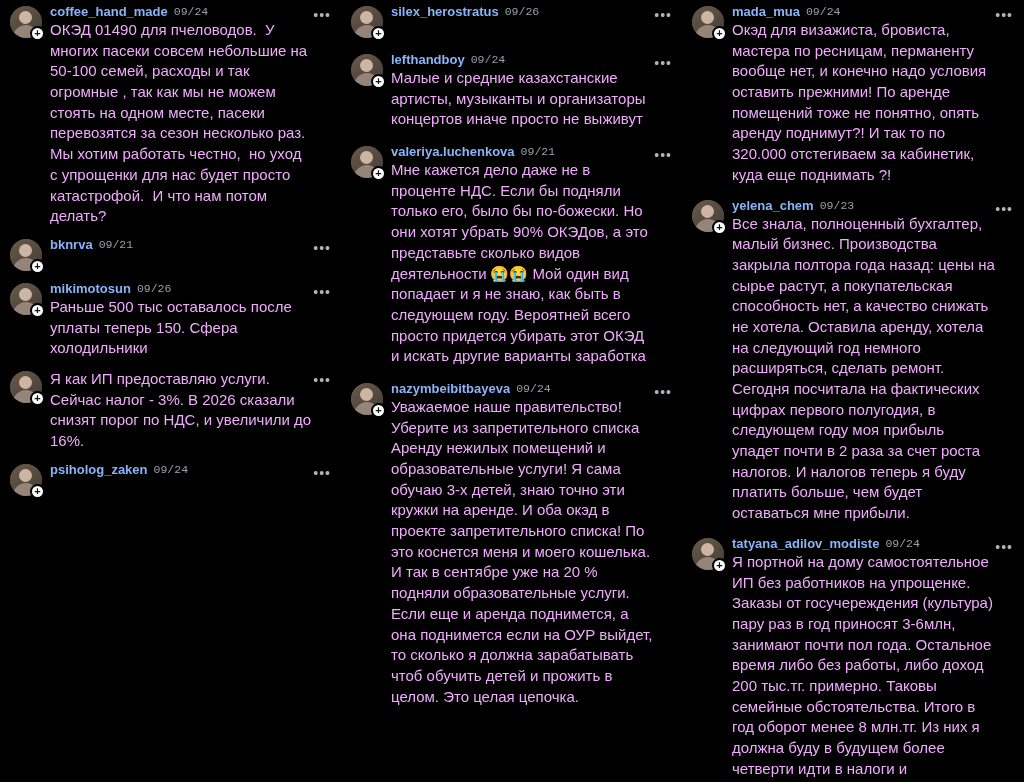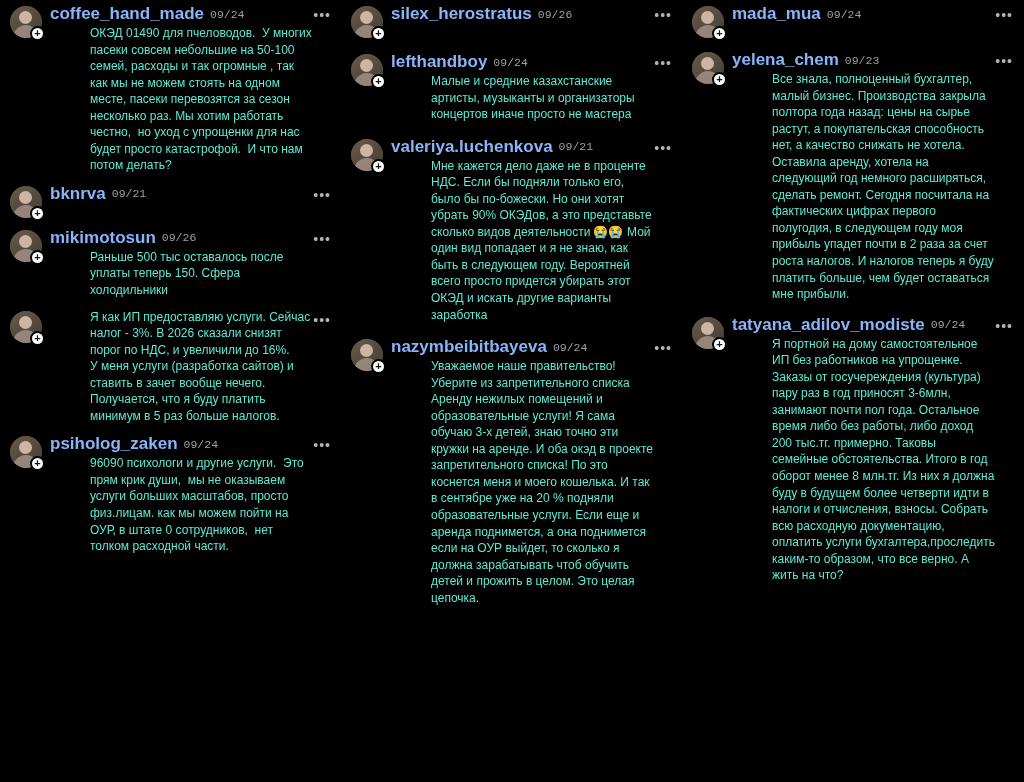--- a/index.html
+++ b/index.html
@@ -84,39 +84,38 @@
     min-width: 0;
   }
   .meta {
     display: flex;
     align-items: center;
     gap: 6px;
     margin-bottom: 1px;
   }
   .uname {
     color: #8ab4f8;
-    font-size: 17px;
+    font-size: 13px;
     font-weight: bold;
     white-space: nowrap;
     overflow: hidden;
     text-overflow: ellipsis;
   }
   .date {
     color: #9aa0a6;
     font-size: 11.5px;
     white-space: nowrap;
     font-family: Liberation Mono, monospace;
   }
   .text {
-    color: #5eead4;
-    font-size: 12px;
+    color: #f0abfc;
+    font-size: 15px;
     line-height: 1.38;
     white-space: pre-wrap;
     word-wrap: break-word;
-    margin-left: 40px;
   }
   .text + .text { margin-top: 0px; }
   .dots {
     flex: 0 0 auto;
     width: 18px;
     text-align: right;
     color: #b0b3b8;
     font-size: 14px;
     letter-spacing: 1px;
     line-height: 1;
@@ -190,39 +189,37 @@
         <div class="avatar-wrap">
           <div class="avatar">
             <div class="a1"></div>
             <div class="face"></div>
             <div class="body"></div>
           </div>
           <div class="badge">+</div>
         </div>
         <div class="bubble">
           <div class="text">Я как ИП предоставляю услуги. Сейчас налог - 3%. В 2026 сказали снизят порог по НДС, и увеличили до 16%.</div>
-          <div class="text">У меня услуги (разработка сайтов) и ставить в зачет вообще нечего. Получается, что я буду платить минимум в 5 раз больше налогов.</div>
         </div>
         <div class="dots">•••</div>
       </div>
       <div class="comment">
         <div class="avatar-wrap">
           <div class="avatar">
             <div class="a1"></div>
             <div class="face"></div>
             <div class="body"></div>
           </div>
           <div class="badge">+</div>
         </div>
         <div class="bubble">
           <div class="meta">
             <span class="uname">psiholog_zaken</span>
             <span class="date">09/24</span>
           </div>
-          <div class="text">96090 психологи и другие услуги.  Это прям крик души,  мы не оказываем услуги больших масштабов, просто физ.лицам. как мы можем пойти на ОУР, в штате 0 сотрудников,  нет толком расходной части.</div>
         </div>
         <div class="dots">•••</div>
       </div>
     </div>
   <div class="column col2">
       <div class="comment">
         <div class="avatar-wrap">
           <div class="avatar">
             <div class="a1"></div>
             <div class="face"></div>
@@ -245,21 +242,21 @@
             <div class="face"></div>
             <div class="body"></div>
           </div>
           <div class="badge">+</div>
         </div>
         <div class="bubble">
           <div class="meta">
             <span class="uname">lefthandboy</span>
             <span class="date">09/24</span>
           </div>
-          <div class="text">Малые и средние казахстанские артисты, музыканты и организаторы концертов иначе просто не мастера</div>
+          <div class="text">Малые и средние казахстанские артисты, музыканты и организаторы концертов иначе просто не выживут</div>
         </div>
         <div class="dots">•••</div>
       </div>
       <div class="comment">
         <div class="avatar-wrap">
           <div class="avatar">
             <div class="a1"></div>
             <div class="face"></div>
             <div class="body"></div>
           </div>
@@ -301,20 +298,21 @@
             <div class="face"></div>
             <div class="body"></div>
           </div>
           <div class="badge">+</div>
         </div>
         <div class="bubble">
           <div class="meta">
             <span class="uname">mada_mua</span>
             <span class="date">09/24</span>
           </div>
+          <div class="text">Окэд для визажиста, бровиста, мастера по ресницам, перманенту  вообще нет, и конечно надо условия оставить прежними! По аренде помещений тоже не понятно, опять аренду поднимут?! И так то по 320.000 отстегиваем за кабинетик, куда еще поднимать ?!</div>
         </div>
         <div class="dots">•••</div>
       </div>
       <div class="comment">
         <div class="avatar-wrap">
           <div class="avatar">
             <div class="a1"></div>
             <div class="face"></div>
             <div class="body"></div>
           </div>

